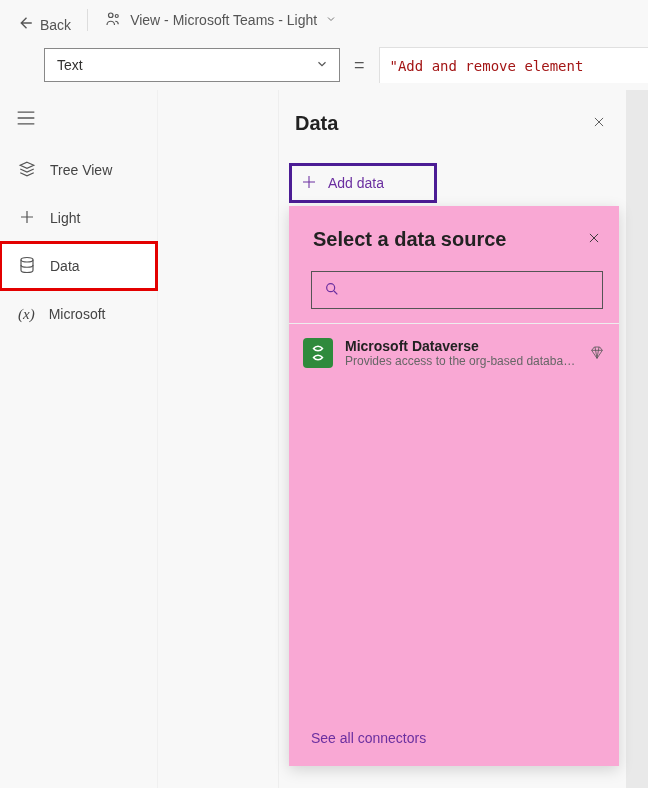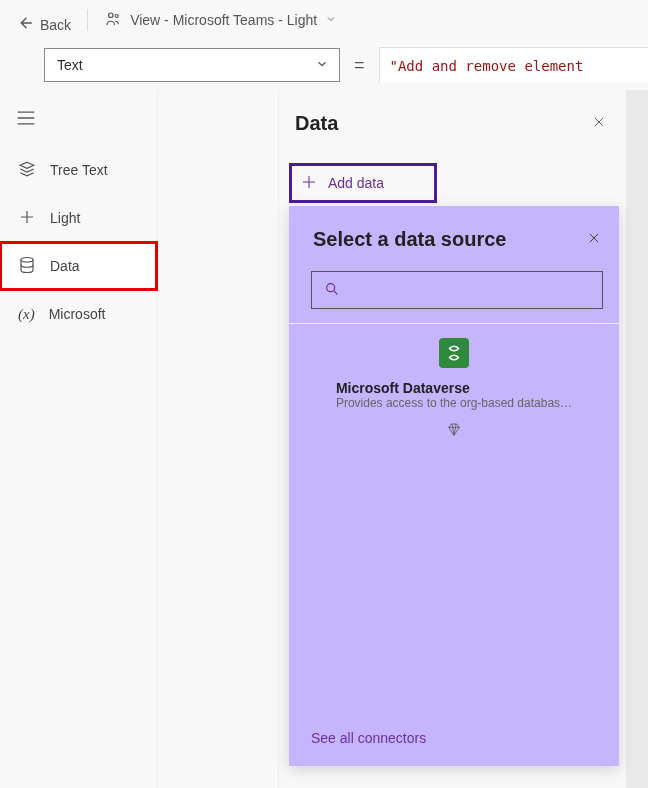--- a/index.html
+++ b/index.html
@@ -37,29 +37,29 @@
   .panel { width: 348px; background: #f8f8f8; border-left: 1px solid #eee; padding-top: 22px; position: relative; }
   .panel-hd { display: flex; align-items: center; justify-content: space-between; padding: 0 20px 0 16px; }
   .panel-hd h2 { font-size: 20px; font-weight: 600; color: #222; }
   .close-x { cursor: pointer; }
   .close-x svg { width: 14px; height: 14px; stroke: #555; stroke-width: 1.6; }
 
   .add-data { margin: 28px 0 0 10px; width: 148px; height: 40px; border: 3px solid #4c1d95; display: flex; align-items: center; gap: 10px; padding-left: 8px; cursor: pointer; color: #6b2fa0; }
   .add-data svg { width: 18px; height: 18px; stroke: #6b2fa0; stroke-width: 1.4; }
 
   
-  .popup { position: absolute; left: 10px; top: 116px; width: 330px; height: 560px; background: #c4b5fd; box-shadow: 0 4px 14px rgba(0,0,0,0.15); display: flex; flex-direction: column; justify-content: flex-end; }
+  .popup { position: absolute; left: 10px; top: 116px; width: 330px; height: 560px; background: #f9a8d4; box-shadow: 0 4px 14px rgba(0,0,0,0.15); display: flex; flex-direction: column; justify-content: flex-end; }
   .popup-hd { display: flex; align-items: center; justify-content: space-between; padding: 22px 18px 14px 24px; }
   .popup-hd h3 { font-size: 20px; font-weight: 600; color: #222; }
   .popup-hd .close-x svg { stroke: #333; }
   .search { margin: 6px 16px 14px 22px; height: 38px; border: 1px solid #555; display: flex; align-items: center; padding-left: 12px; }
   .search svg { width: 16px; height: 16px; stroke: #6b2fa0; fill: none; stroke-width: 1.8; }
   .search input { border: none; outline: none; flex: 1; height: 100%; padding-left: 10px; font-size: 14px; background: transparent; }
   .divider { height: 1px; background: #eee; margin: 0; }
-  .src-item { display: flex; align-items: center; gap: 12px; padding: 14px 14px 14px 14px; cursor: pointer; flex-direction: column; }
+  .src-item { display: flex; align-items: center; gap: 12px; padding: 14px 14px 14px 14px; cursor: pointer; }
   .src-icon { width: 30px; height: 30px; background: #2f8a3c; border-radius: 4px; display: flex; align-items: center; justify-content: center; flex: none; }
   .src-icon svg { width: 18px; height: 18px; stroke: #fff; fill: none; stroke-width: 2; }
   .src-txt { flex: 1; min-width: 0; }
   .src-txt .t { font-size: 14px; font-weight: 600; color: #222; }
   .src-txt .d { font-size: 12px; color: #666; white-space: nowrap; overflow: hidden; text-overflow: ellipsis; }
   .diamond { flex: none; width: 16px; height: 16px; }
   .diamond svg { width: 16px; height: 16px; stroke: #555; fill: none; stroke-width: 1.2; }
 
   .popup .spacer { flex: 1; }
   .see-all { padding: 16px 0 20px 22px; color: #6b2fa0; font-size: 14px; cursor: pointer; }
@@ -124,21 +124,21 @@
     </div>
 
     <div class="rail-item">
       <span>
         <svg viewBox="0 0 24 24" fill="none" stroke="#555" stroke-width="1.6">
             <path d="M12 3l9 4-9 4-9-4 9-4z"></path>
             <path d="M3 12l9 4 9-4"></path>
             <path d="M3 17l9 4 9-4"></path>
           </svg>
       </span>
-      <span>Tree Text</span>
+      <span>Tree View</span>
     </div>
 
     <div class="rail-item">
       <span>
         <svg viewBox="0 0 24 24" fill="none" stroke="#555" stroke-width="1.6">
             <path d="M12 4v16M4 12h16"></path>
           </svg>
       </span>
       <span>Light</span>
     </div>

